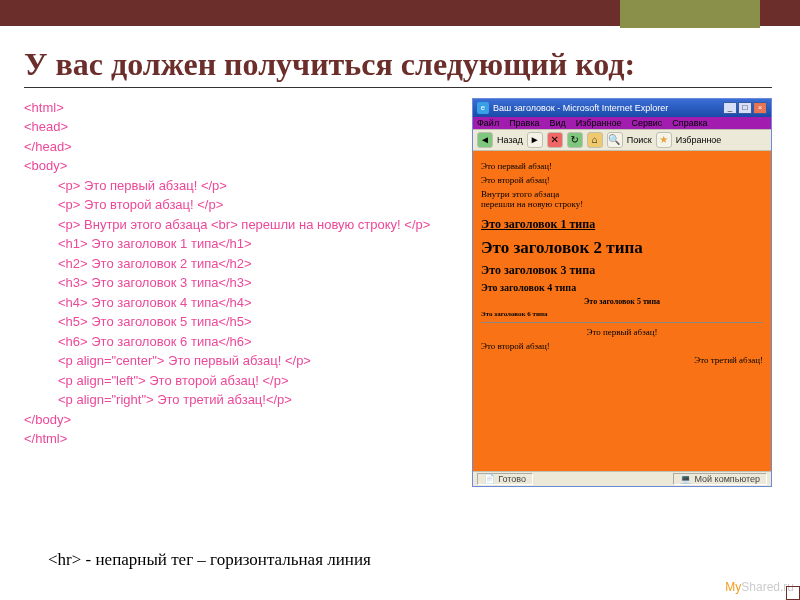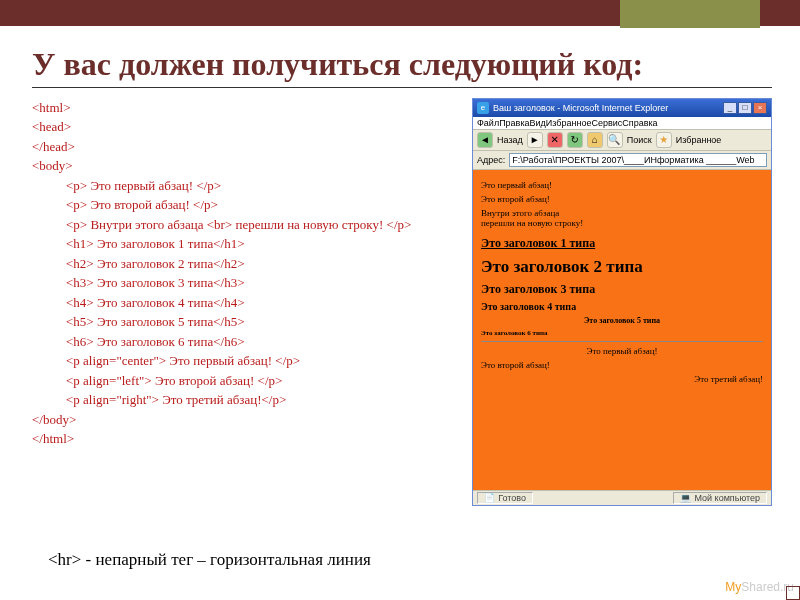--- a/index.html
+++ b/index.html
@@ -15,43 +15,43 @@
     background: #6b2e2a;
     border-bottom: 2px solid #fff;
   }
   .top-bar-accent {
     position: absolute;
     top: 0; left: 620px;
     width: 140px; height: 28px;
     background: #8a8f4a;
   }
   .slide {
-    padding: 18px 28px 0 32px;
+    padding: 18px 28px 0 24px;
   }
   .title {
     color: #6b2e2a;
     font-size: 32px;
     font-weight: bold;
     line-height: 1.15;
     margin-bottom: 4px;
   }
   .title-rule {
     border: none;
     border-top: 1px solid #333;
     margin-bottom: 10px;
   }
   .content-row {
     display: flex;
     gap: 14px;
   }
   .code-col {
     flex: 1 1 58%;
-    font-family: Liberation Serif, serif;
+    font-family: Liberation Sans, sans-serif;
     font-size: 13px;
-    color: #b91c1c;
+    color: #ec4899;
     line-height: 1.5;
   }
   .code-col .ind1 { padding-left: 34px; }
   .browser-col {
     flex: 0 0 300px;
   }
   .ie-window {
     width: 300px;
     border: 1px solid #6b8bd6;
     background: #ece9d8;
@@ -85,23 +85,23 @@
     width: 14px; height: 12px;
     background: #d6dff7;
     border: 1px solid #3a5aa0;
     font-size: 8px;
     text-align: center;
     line-height: 10px;
     color: #000;
   }
   .ie-titlebar .win-btn.close { background: #e67455; color:#fff; }
   .ie-menubar {
-    background: #ffffff;
+    background: #a21caf;
     padding: 1px 4px;
-    display: flex; 
+    display: flex; gap: 10px;
     border-bottom: 1px solid #c0c0b0;
   }
   .ie-toolbar {
     background: #ece9d8;
     padding: 2px 4px;
     display: flex; align-items: center; gap: 4px;
     border-bottom: 1px solid #c0c0b0;
   }
   .tb-btn {
     width: 16px; height: 16px;
@@ -238,24 +238,20 @@
           <span>Назад</span>
           <span class="tb-btn">►</span>
           <span class="tb-btn tb-stop">✕</span>
           <span class="tb-btn tb-refresh">↻</span>
           <span class="tb-btn tb-home">⌂</span>
           <span class="tb-btn tb-search">🔍</span>
           <span>Поиск</span>
           <span class="tb-btn tb-fav">★</span>
           <span>Избранное</span>
         </div>
-        <div class="ie-address">
-          <span>Адрес:</span>
-          <input type="text" value="F:\Работа\ПРОЕКТЫ 2007\____ИНформатика ______Web" style="">
-        </div>
         <div class="ie-viewport">
           <p>Это первый абзац!</p>
           <p>Это второй абзац!</p>
           <p>
             <span>Внутри этого абзаца</span><br>
             <span>перешли на новую строку!</span>
           </p>
           <div class="h1">Это заголовок 1 типа</div>
           <div class="h2">Это заголовок 2 типа</div>
           <div class="h3">Это заголовок 3 типа</div>

